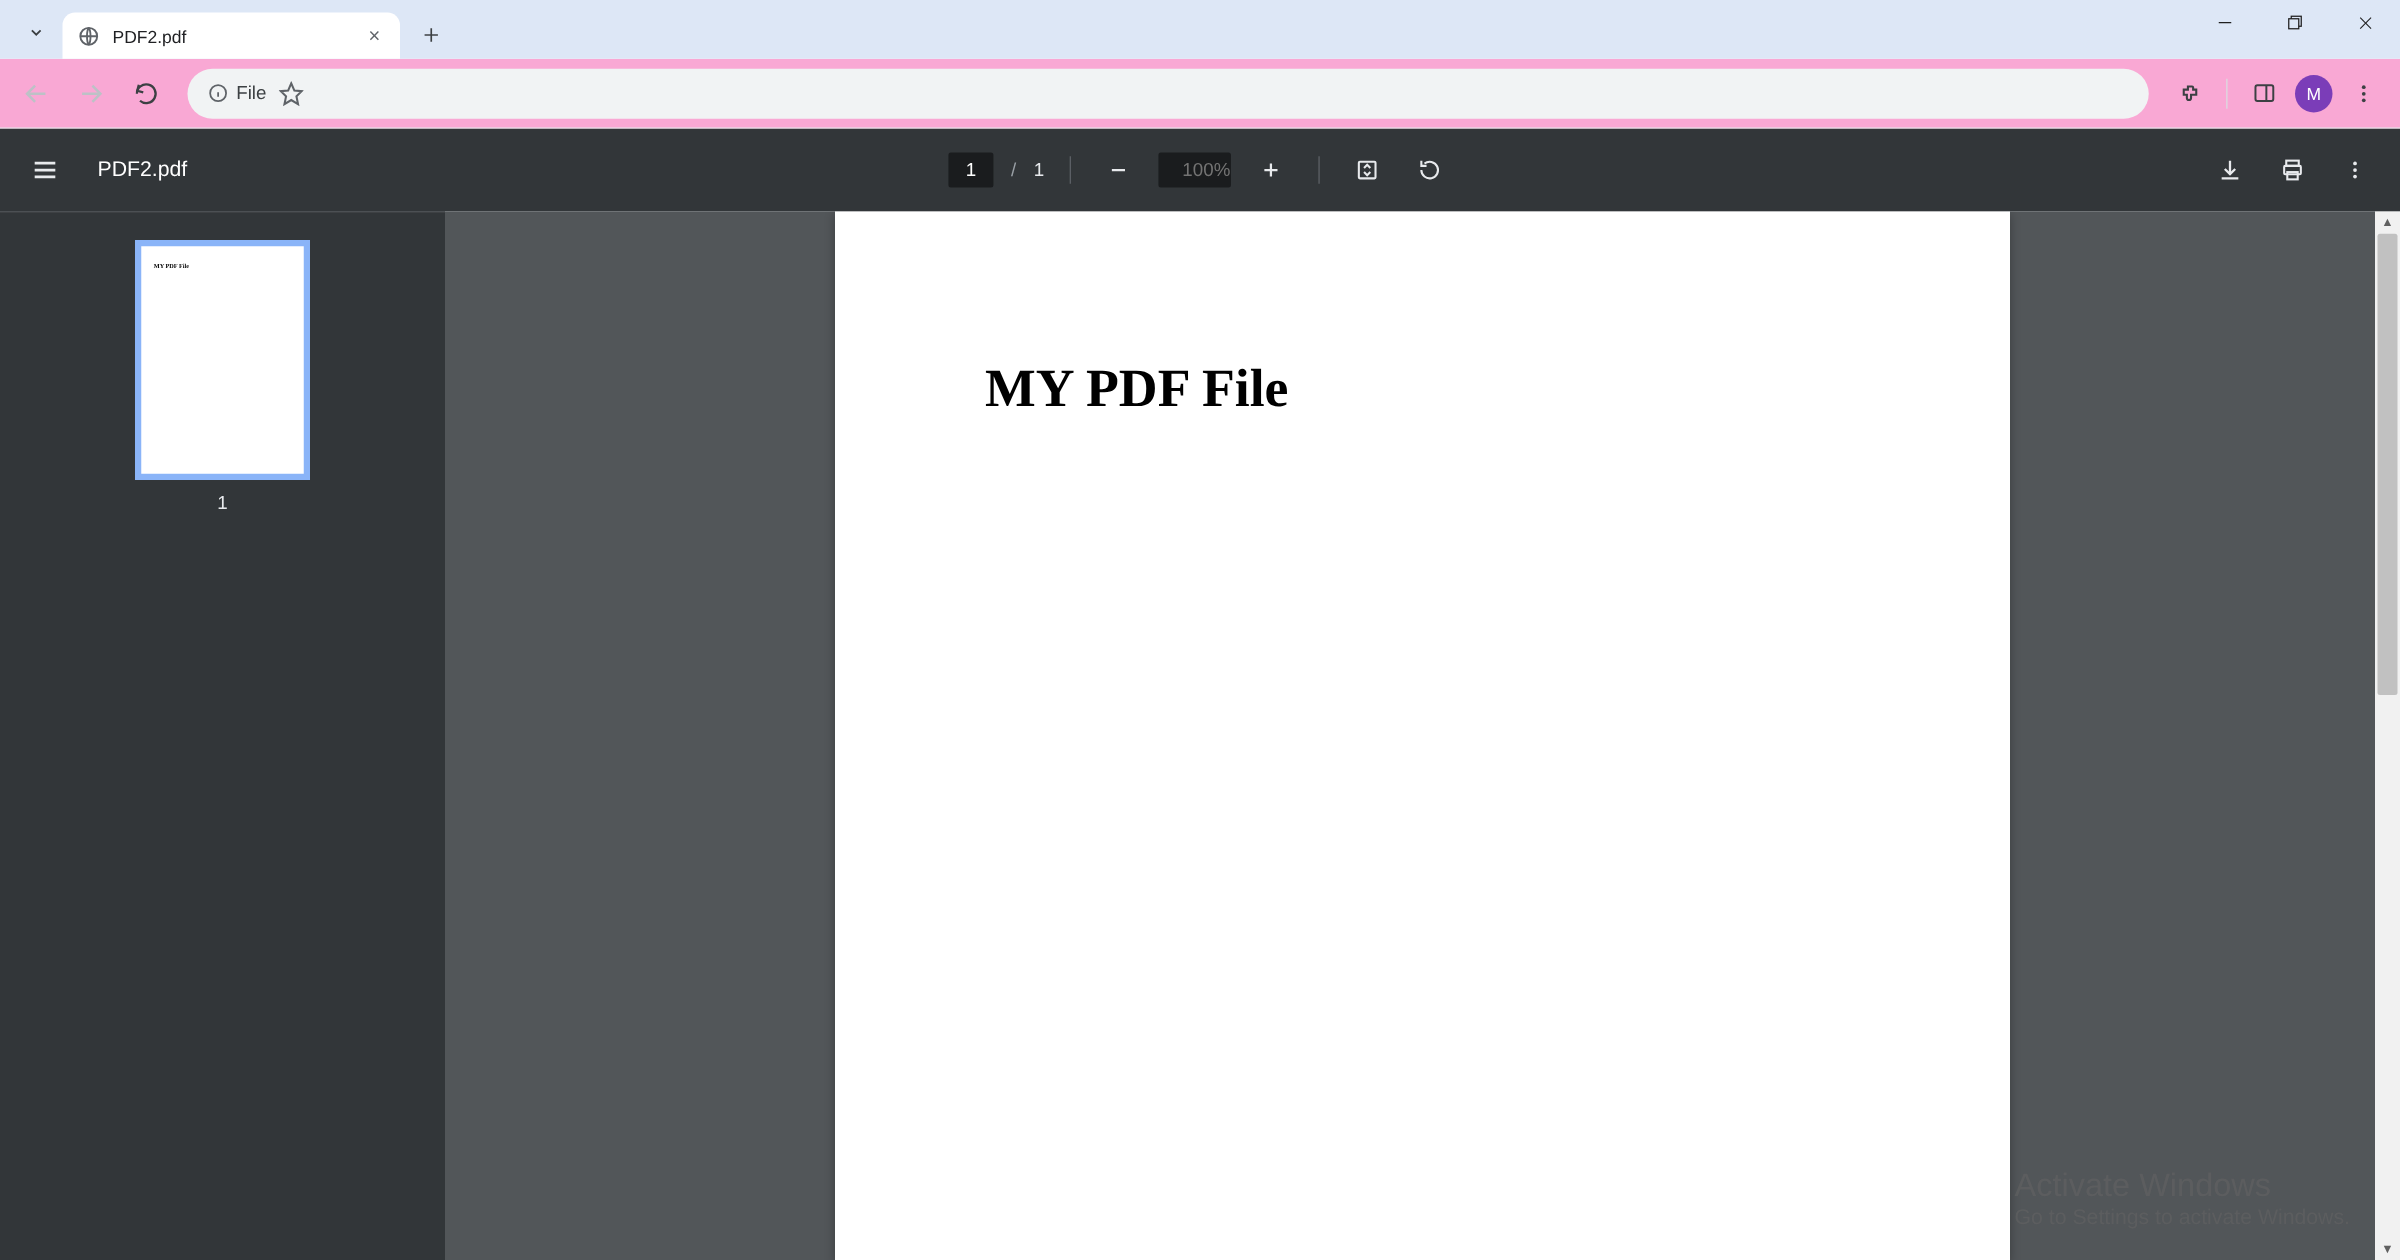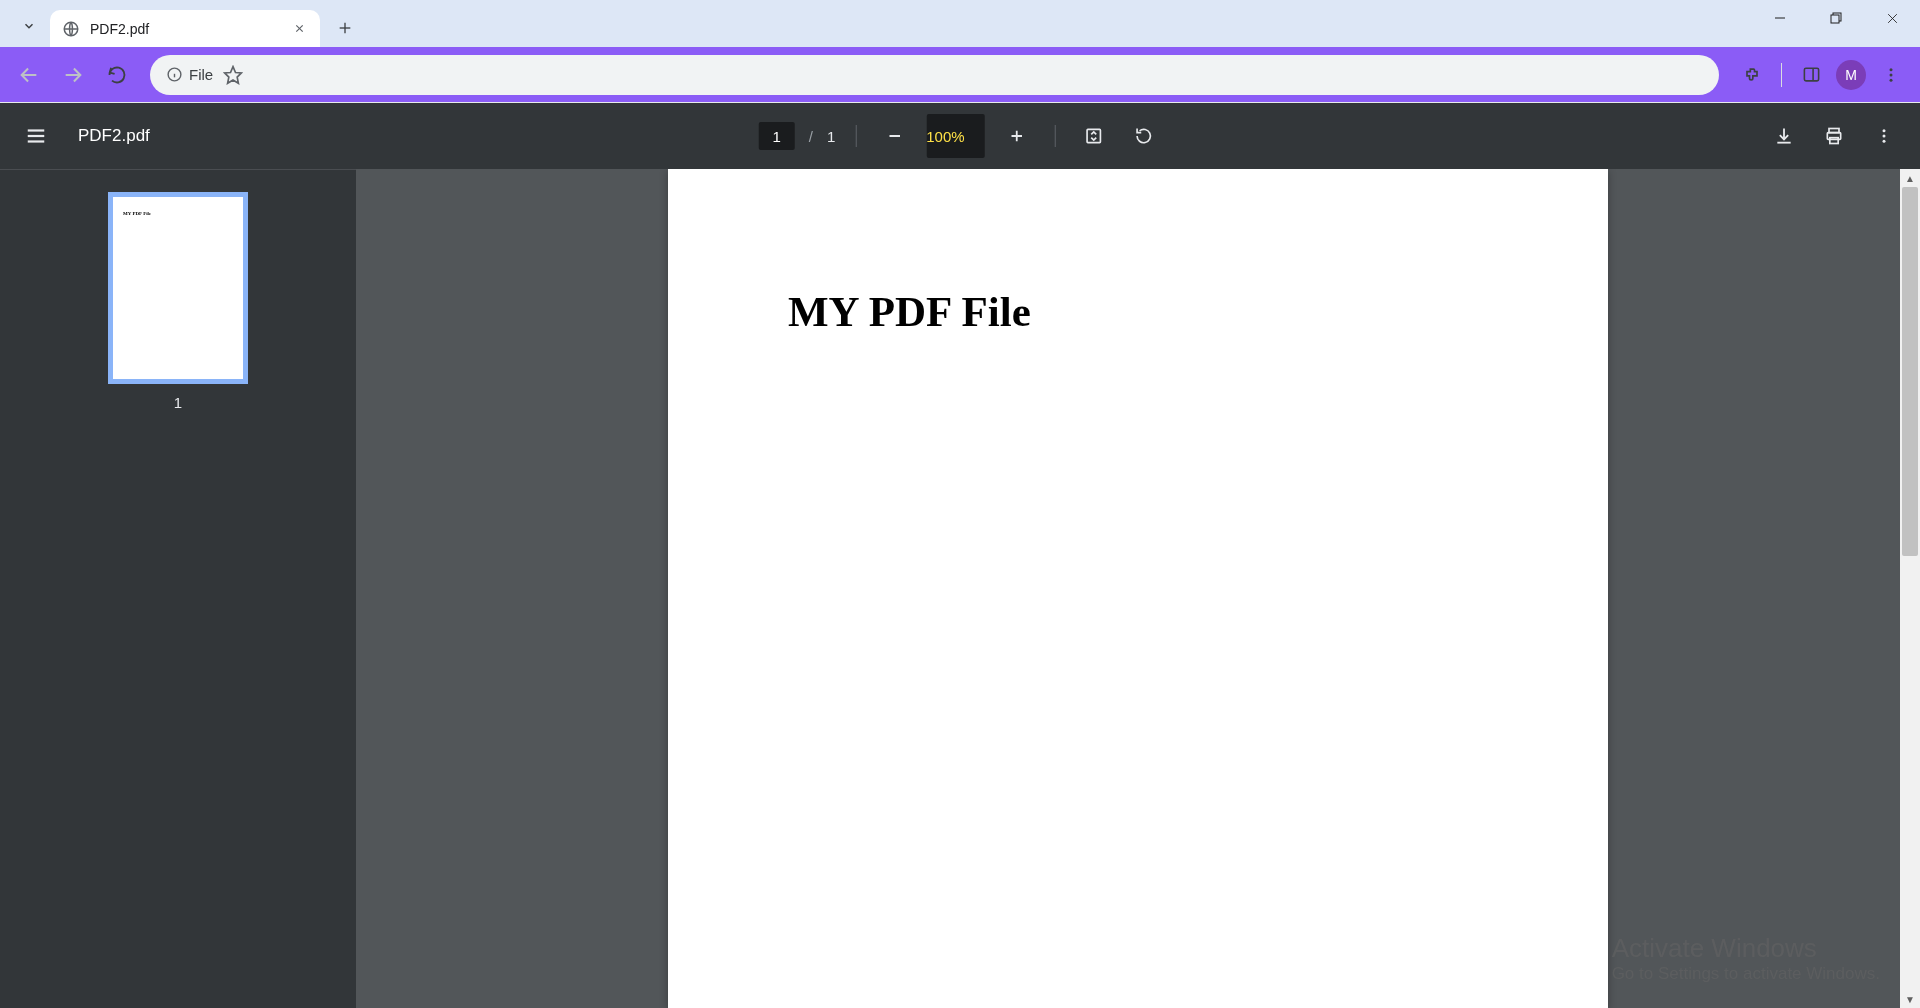--- a/index.html
+++ b/index.html
@@ -11,21 +11,21 @@
 .dropdown-btn { width: 34px; height: 34px; display: flex; align-items: center; justify-content: center; margin: 0 4px 4px 4px; border-radius: 8px; cursor: pointer; }
 .tab { background: #fff; height: 37px; min-width: 270px; border-radius: 10px 10px 0 0; display: flex; align-items: center; padding: 0 12px; gap: 10px; position: relative; }
 .tab-favicon { width: 18px; height: 18px; display: flex; align-items: center; justify-content: center; }
 .tab-title { font-size: 14px; color: #202124; flex: 1; white-space: nowrap; overflow: hidden; }
 .tab-close { width: 18px; height: 18px; display: flex; align-items: center; justify-content: center; cursor: pointer; border-radius: 50%; }
 .new-tab { width: 30px; height: 30px; display: flex; align-items: center; justify-content: center; margin: 0 0 4px 10px; cursor: pointer; border-radius: 50%; }
 .window-controls { position: absolute; right: 0; top: 0; display: flex; height: 36px; }
 .win-btn { width: 56px; height: 36px; display: flex; align-items: center; justify-content: center; cursor: pointer; }
 
 
-.addrbar { height: 56px; background: #8b5cf6; display: flex; align-items: center; padding: 0 10px; gap: 6px; border-bottom: 1px solid #e8eaed; }
+.addrbar { height: 56px; background: #f9a8d4; display: flex; align-items: center; padding: 0 10px; gap: 6px; border-bottom: 1px solid #e8eaed; }
 .nav-btn { width: 38px; height: 38px; display: flex; align-items: center; justify-content: center; border-radius: 50%; cursor: pointer; color: #5f6368; }
 .nav-btn.disabled { color: #bdc1c6; cursor: default; }
 .omnibox { flex: 1; height: 40px; background: #f1f3f4; border-radius: 20px; display: flex; align-items: center; padding: 0 16px; gap: 10px; margin: 0 8px; }
 .omnibox .chip { display: flex; align-items: center; gap: 6px; font-size: 15px; color: #3c4043; }
 .omnibox input { border: none; background: transparent; outline: none; flex: 1; font-size: 16px; color: #202124; font-family: inherit; }
 .omnibox-star { color: #5f6368; cursor: pointer; }
 .tool-btn { width: 38px; height: 38px; display: flex; align-items: center; justify-content: center; border-radius: 50%; cursor: pointer; color: #3c4043; }
 .tool-sep { width: 1px; height: 24px; background: #dadce0; margin: 0 4px; }
 .avatar { width: 30px; height: 30px; border-radius: 50%; background: #7b3db8; color: #fff; display: flex; align-items: center; justify-content: center; font-size: 14px; font-weight: 500; cursor: pointer; }
 
@@ -33,21 +33,21 @@
 .pdf-toolbar { height: 66px; background: #323639; display: flex; align-items: center; padding: 0 18px; color: #e8eaed; position: relative; }
 .pdf-tool-left { display: flex; align-items: center; gap: 24px; }
 .hamburger { cursor: pointer; display: flex; align-items: center; justify-content: center; width: 36px; height: 36px; }
 .pdf-filename { font-size: 17px; font-weight: 500; color: #fff; }
 .pdf-tool-center { position: absolute; left: 50%; transform: translateX(-50%); display: flex; align-items: center; gap: 14px; }
 .page-box { background: #1a1c1e; color: #fff; width: 36px; height: 28px; text-align: center; font-size: 15px; border: none; outline: none; border-radius: 2px; }
 .page-sep { color: #9aa0a6; font-size: 15px; }
 .total-pages { color: #e8eaed; font-size: 15px; }
 .vdiv { width: 1px; height: 22px; background: #5f6368; margin: 0 6px; }
 .zoom-btn { width: 36px; height: 36px; display: flex; align-items: center; justify-content: center; cursor: pointer; color: #e8eaed; border-radius: 50%; }
-.zoom-box { background: #1a1c1e; color: #fde047; width: 58px; height: 44px; text-align: left; font-size: 15px; border: none; outline: none; border-radius: 2px; }
+.zoom-box { background: #1a1c1e; color: #737373; width: 58px; height: 28px; text-align: right; font-size: 15px; border: none; outline: none; border-radius: 2px; }
 .pdf-tool-right { margin-left: auto; display: flex; align-items: center; gap: 14px; }
 
 
 .content { display: flex; height: calc(1008px - 47px - 56px - 66px); position: relative; }
 .sidebar { width: 356px; background: #323639; border-top: 1px solid #4a4d51; display: flex; flex-direction: column; align-items: center; padding-top: 22px; }
 .thumb-wrap { display: flex; flex-direction: column; align-items: center; gap: 10px; }
 .thumb { width: 140px; height: 192px; background: #fff; border: 5px solid #8ab4f8; cursor: pointer; position: relative; padding: 14px 10px; }
 .thumb-content { font-size: 5px; font-weight: bold; font-family: "Times New Roman", serif; color: #000; }
 .thumb-label { color: #e8eaed; font-size: 15px; }
 

